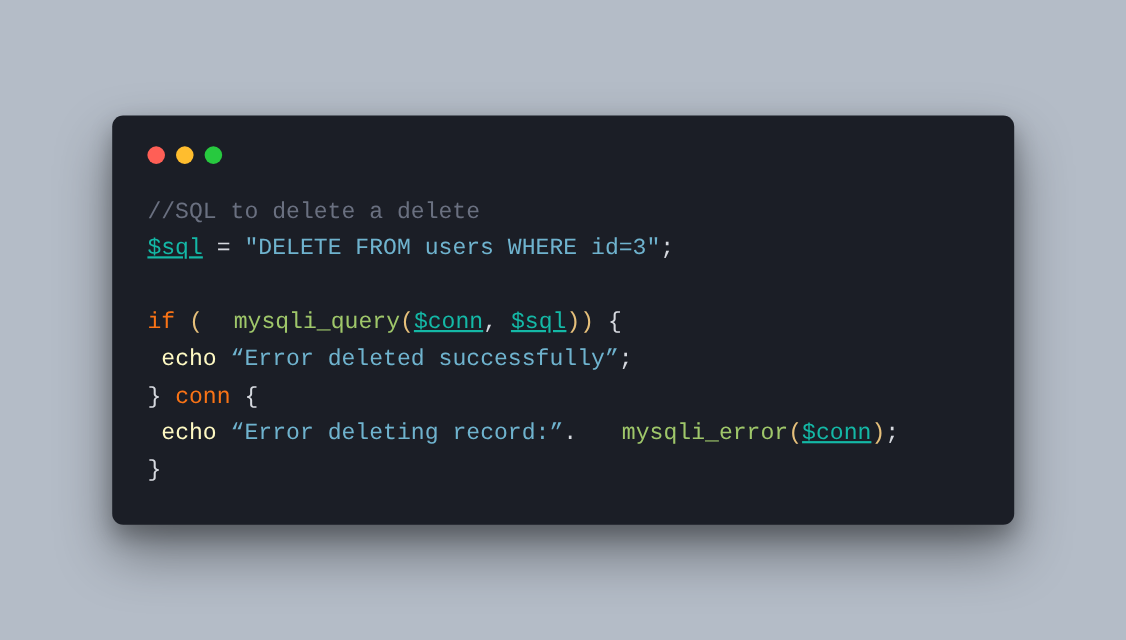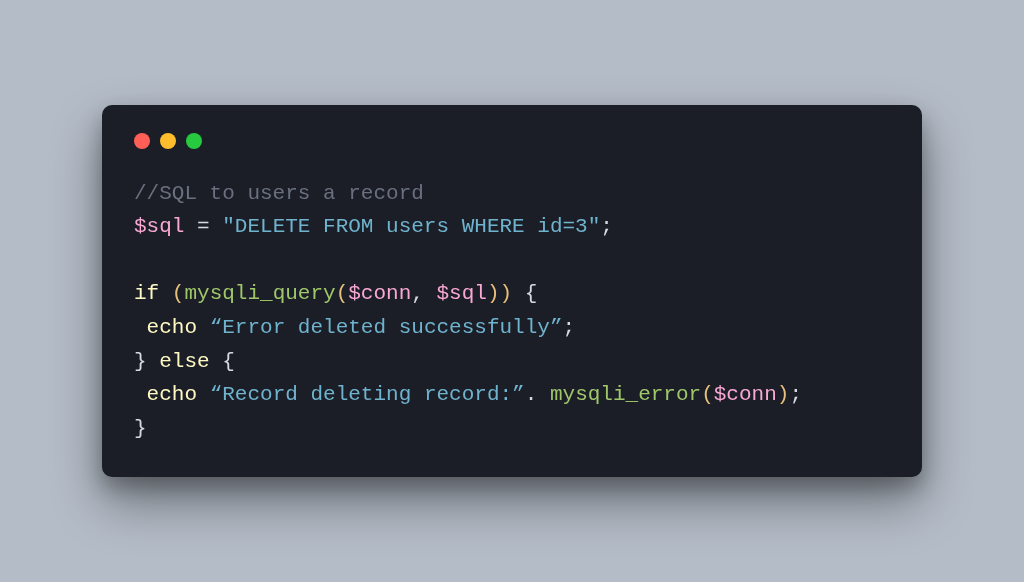--- a/index.html
+++ b/index.html
@@ -36,39 +36,39 @@
     .tl-red { background: #ff5f56; }
     .tl-yellow { background: #ffbd2e; }
     .tl-green { background: #27c93f; }
     pre.code {
       font-size: 21px;
       line-height: 1.6;
       white-space: pre;
       font-family: inherit;
     }
     .c-comment { color: #6a7080; }
-    .c-var { color: #f9a8d4; }
+    .c-var { color: #14b8a6; text-decoration: underline; }
     .c-op { color: #d6d9df; }
     .c-string { color: #6fb3ce; }
-    .c-keyword { color: #fef9c3; }
-    .c-func { color: #9fc76a; }
+    .c-keyword { color: #f97316; }
+    .c-func { color: #9fc76a; margin-left: 28px; }
     .c-paren { color: #e6c07b; }
     .c-punct { color: #d6d9df; }
     .c-echo { color: #fef9c3; }
   </style>
 </head>
 <body>
 
 <div class="window">
   <div class="traffic-lights">
     <div class="traffic-light tl-red"></div>
     <div class="traffic-light tl-yellow"></div>
     <div class="traffic-light tl-green"></div>
   </div>
-  <pre class="code"><span class="c-comment">//SQL to users a record</span>
+  <pre class="code"><span class="c-comment">//SQL to delete a delete</span>
 <span class="c-var">$sql</span><span class="c-op"> = </span><span class="c-string">"DELETE FROM users WHERE id=3"</span><span class="c-punct">;</span>
 
 <span class="c-keyword">if </span><span class="c-paren">(</span><span class="c-func">mysqli_query</span><span class="c-paren">(</span><span class="c-var">$conn</span><span class="c-punct">, </span><span class="c-var">$sql</span><span class="c-paren">)</span><span class="c-paren">)</span><span class="c-punct"> {</span>
 <span class="c-punct"> </span><span class="c-echo">echo</span><span class="c-punct"> </span><span class="c-string">“Error deleted successfully”</span><span class="c-punct">;</span>
-<span class="c-punct">} </span><span class="c-keyword">else</span><span class="c-punct"> {</span>
-<span class="c-punct"> </span><span class="c-echo">echo</span><span class="c-punct"> </span><span class="c-string">“Record deleting record:”</span><span class="c-punct">. </span><span class="c-func">mysqli_error</span><span class="c-paren">(</span><span class="c-var">$conn</span><span class="c-paren">)</span><span class="c-punct">;</span>
+<span class="c-punct">} </span><span class="c-keyword">conn</span><span class="c-punct"> {</span>
+<span class="c-punct"> </span><span class="c-echo">echo</span><span class="c-punct"> </span><span class="c-string">“Error deleting record:”</span><span class="c-punct">. </span><span class="c-func">mysqli_error</span><span class="c-paren">(</span><span class="c-var">$conn</span><span class="c-paren">)</span><span class="c-punct">;</span>
 <span class="c-punct">}</span></pre>
 </div>
 
 </body></html>

